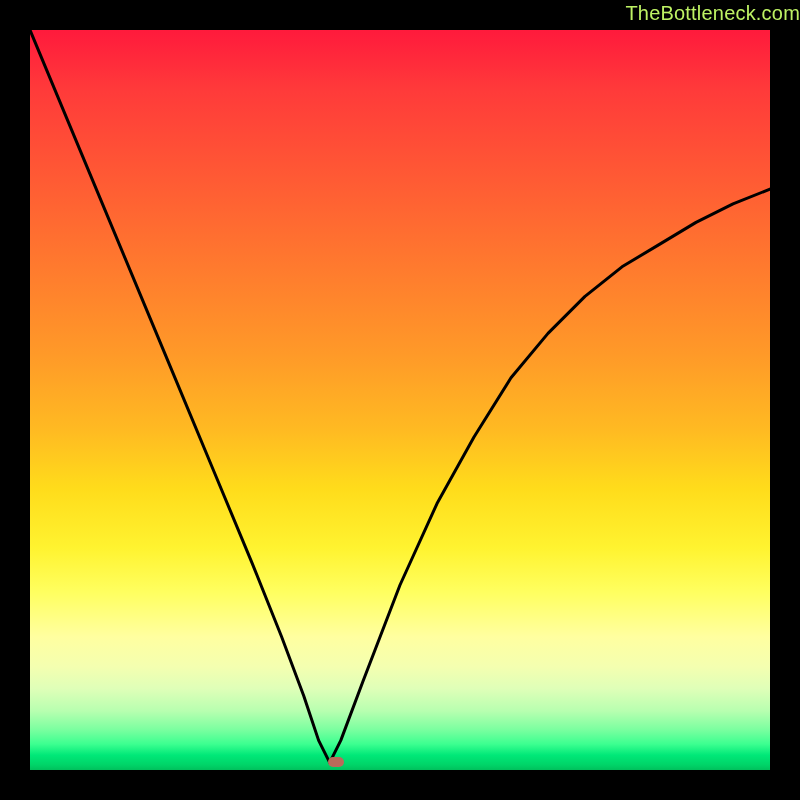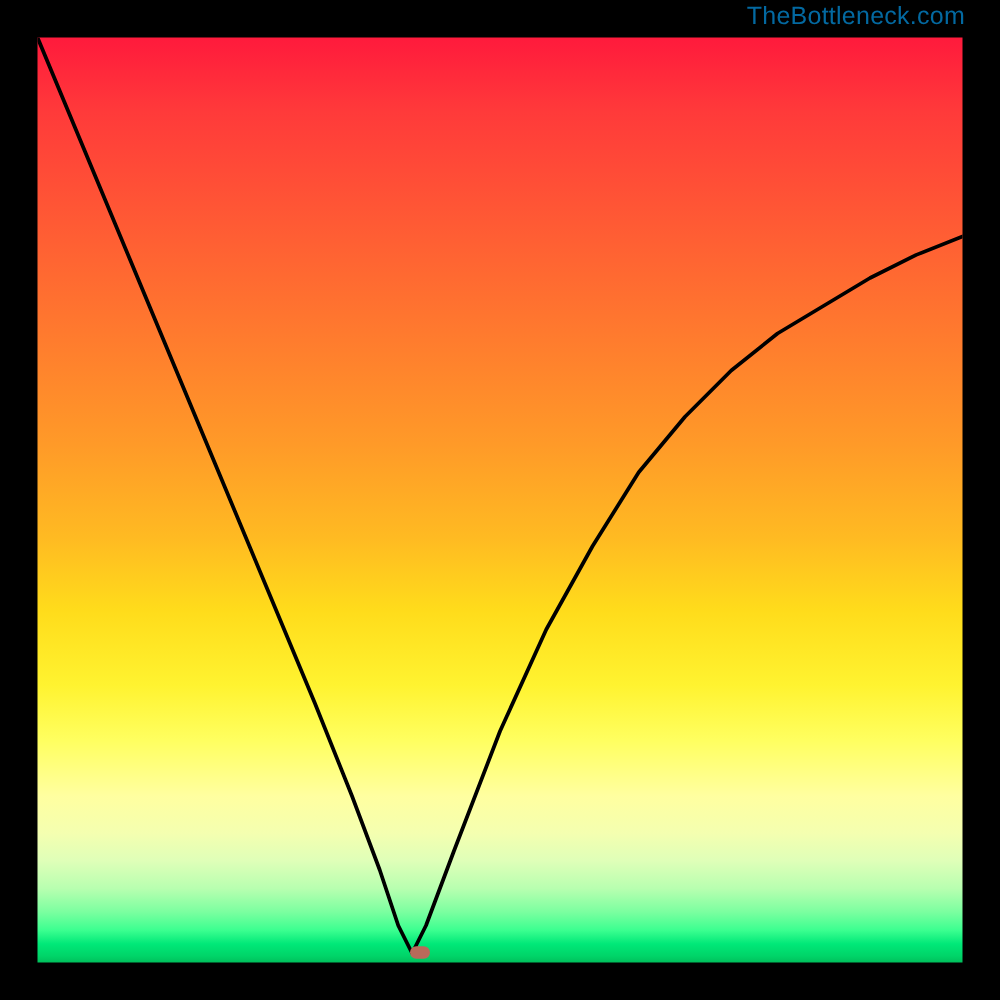--- a/index.html
+++ b/index.html
@@ -13,22 +13,22 @@
   }
   .frame {
     position: relative;
     width: 800px;
     height: 800px;
     background: #000;
   }
   .watermark {
     position: absolute;
     top: 2px;
-    right: 28px;
-    color: #0369a1;
+    right: 0;
+    color: #bef264;
     font-size: 20px;
     letter-spacing: 0.2px;
     z-index: 50;
     text-align: center;
   }
   .plot-outer {
     position: absolute;
     left: 30px;
     top: 30px;
     width: 740px;

